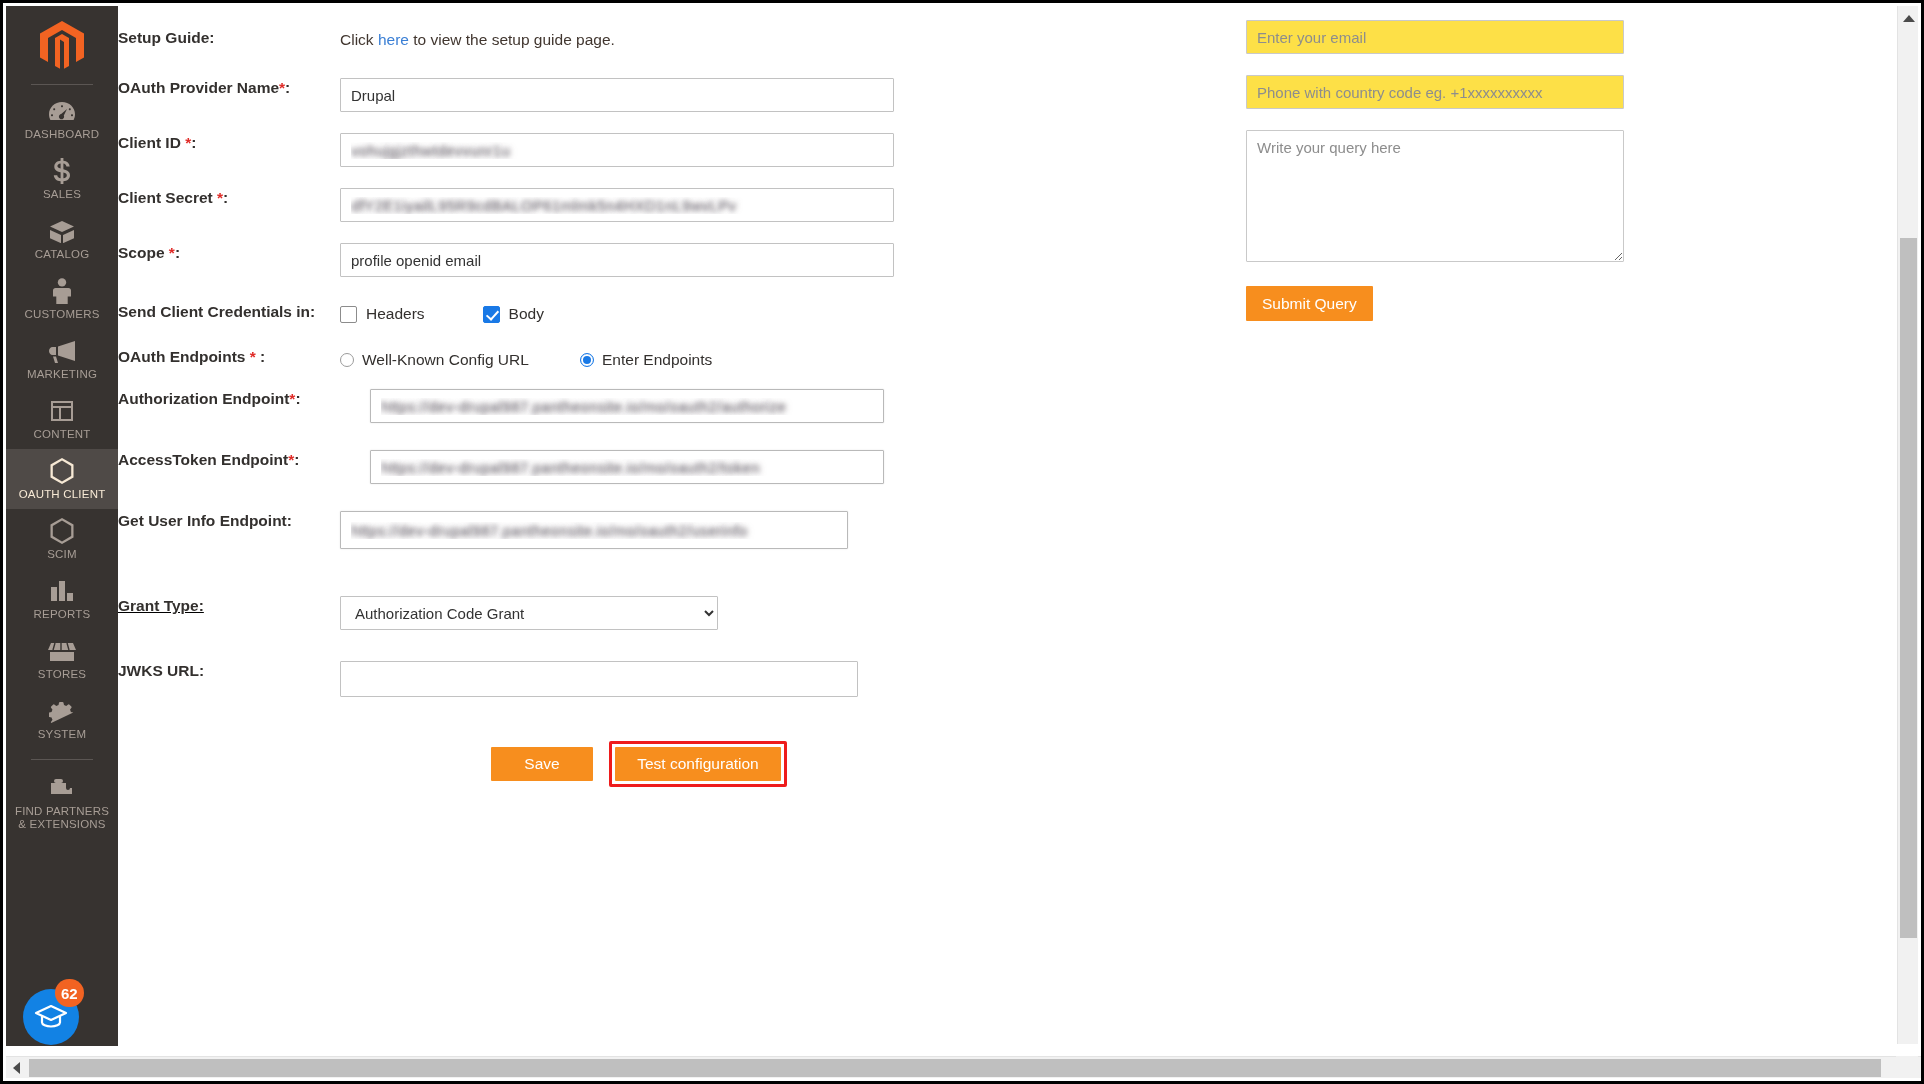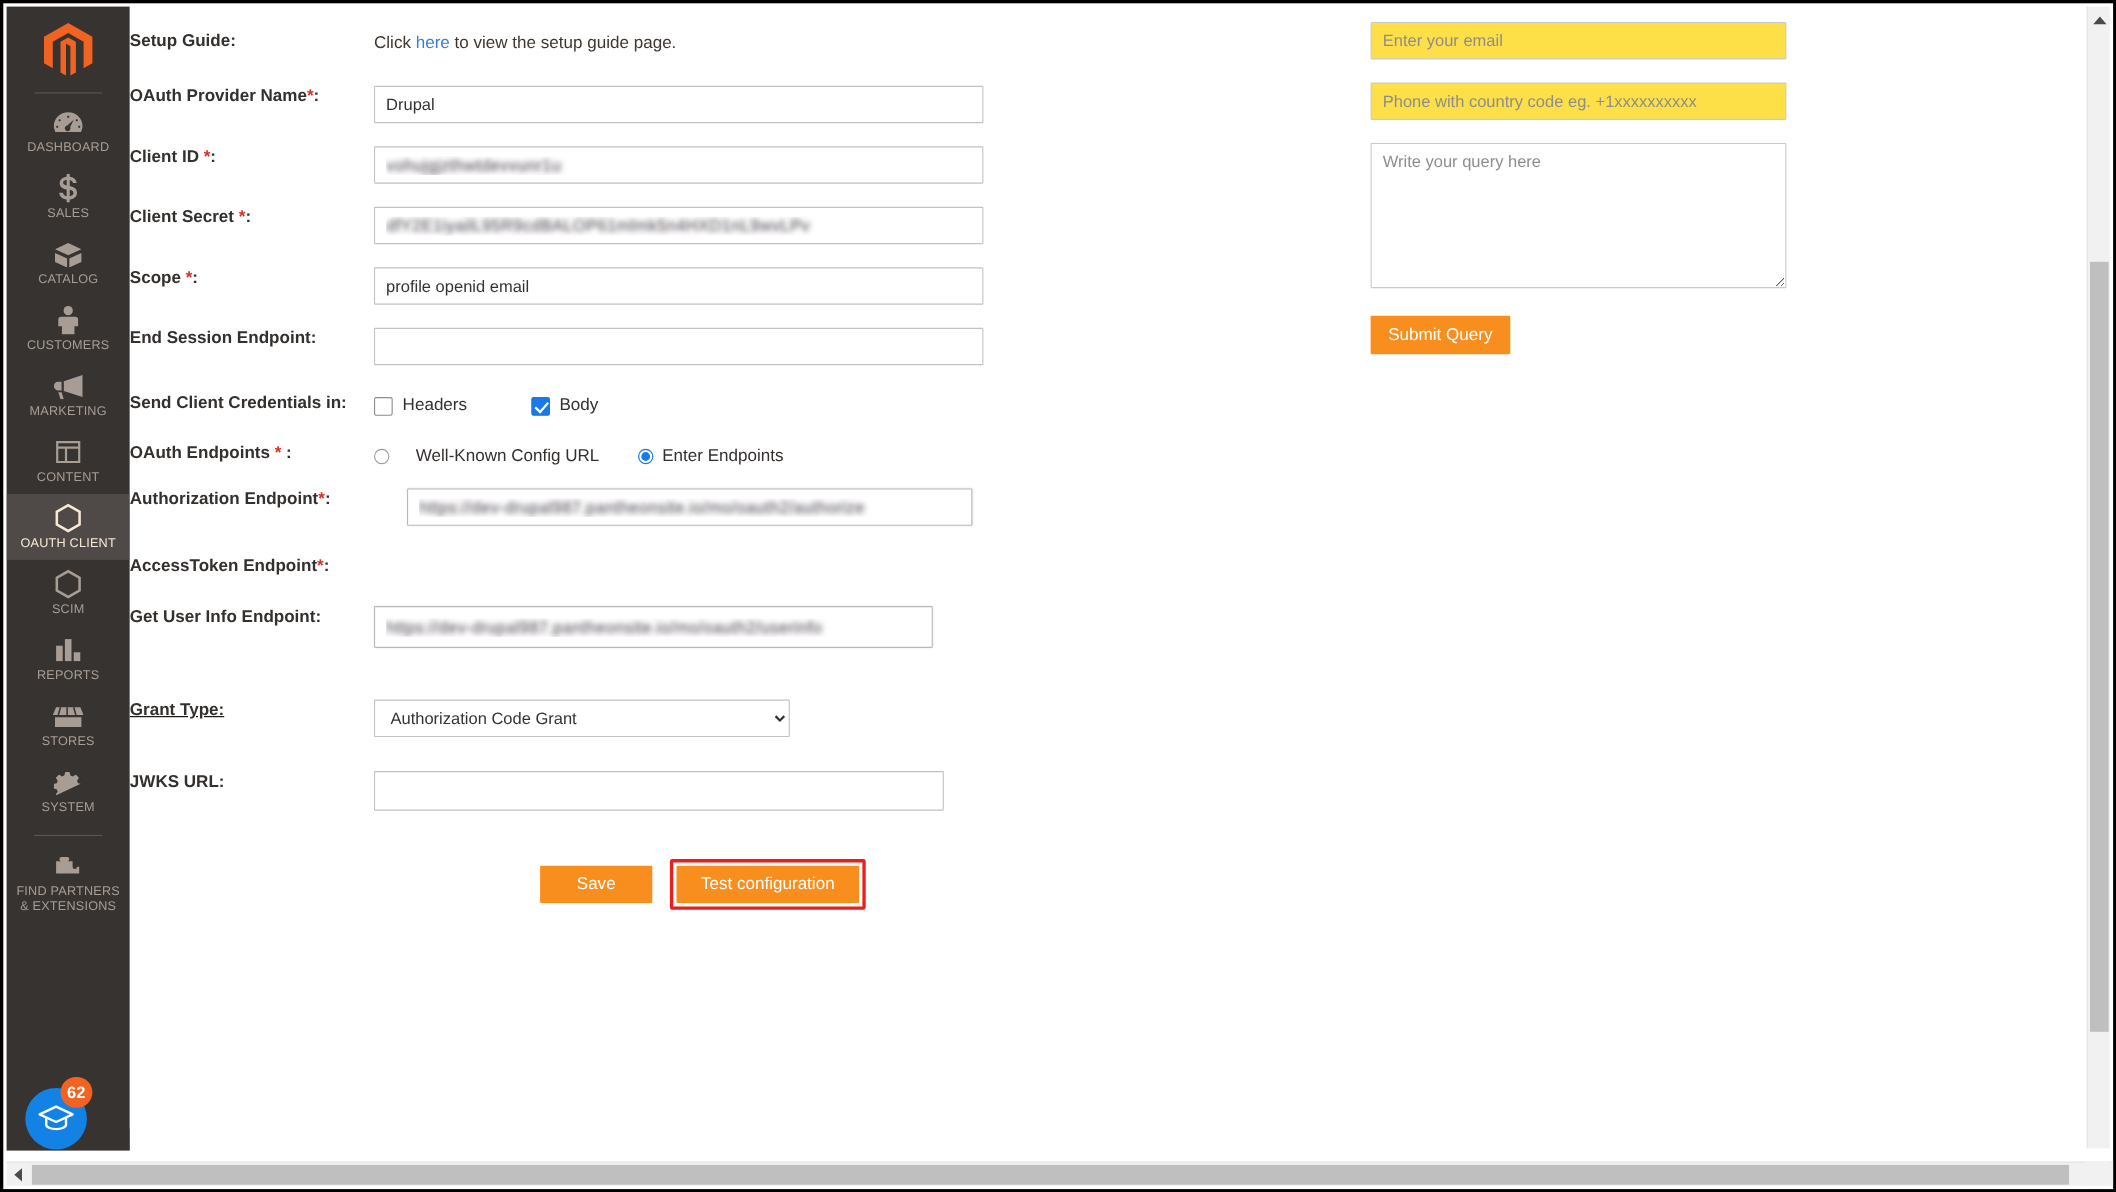--- a/index.html
+++ b/index.html
@@ -502,26 +502,20 @@
         </div>
       </div>
 
       <div class="row" style="margin-top: 21px;">
         <div class="lbl-col"><span>Scope </span><span class="req">*</span>:</div>
         <div class="field-col">
           <input class="inp w-main" value="profile openid email" style="">
         </div>
       </div>
 
-      <div class="row" style="margin-top: 21px;">
-        <div class="lbl-col">End Session Endpoint:</div>
-        <div class="field-col">
-          <input class="inp w-main" value="" style="">
-        </div>
-      </div>
 
       <div class="row" style="margin-top: 25px;">
         <div class="lbl-col" style="width:222px;">Send Client Credentials in:</div>
         <div class="field-col">
           <div class="cb-row">
             <div class="cb-item" style="margin-right:46px;">
               <span class="cbox"></span>
               <span class="cb-label">Headers</span>
             </div>
             <div class="cb-item">
@@ -529,41 +523,44 @@
               <span class="cb-label">Body</span>
             </div>
           </div>
         </div>
       </div>
 
       <div class="row" style="margin-top: 24px;">
         <div class="lbl-col"><span>OAuth Endpoints</span> <span class="req">*</span><span> :</span></div>
         <div class="field-col">
           <div class="radio-row">
-            <div class="r-item" style="width:240px;gap:16px;">
+            <div class="r-item" style="width:240px;">
               <span class="rdo"></span>
               <span class="r-label">Well-Known Config URL</span>
             </div>
             <div class="r-item">
               <span class="rdo sel-on"></span>
               <span class="r-label">Enter Endpoints</span>
             </div>
           </div>
         </div>
       </div>
 
       <div class="row" style="margin-top: 20px;">
         <div class="lbl-col"><span>Authorization Endpoint</span><span class="req">*</span>:</div>
         <div class="field-col" style="padding-left:8px;">
           <input class="inp w-ep blurred focused-inp" value="https://dev-drupal987.pantheonsite.io/mo/oauth2/authorize" style="">
         </div>
       </div>
 
       <div class="row" style="margin-top: 27px;">
         <div class="lbl-col"><span>AccessToken Endpoint</span><span class="req">*</span>:</div>
+        <div class="field-col" style="padding-left:8px;">
+          <input class="inp w-ep blurred focused-inp" value="https://dev-drupal987.pantheonsite.io/mo/oauth2/token" style="">
+        </div>
       </div>
 
       <div class="row" style="margin-top: 27px;">
         <div class="lbl-col">Get User Info Endpoint:</div>
         <div class="field-col">
           <input class="inp w-userinfo blurred focused-inp" style="height: 38px;" value="https://dev-drupal987.pantheonsite.io/mo/oauth2/userinfo">
         </div>
       </div>
 
       <div class="row" style="margin-top: 47px; text-decoration: underline;">

